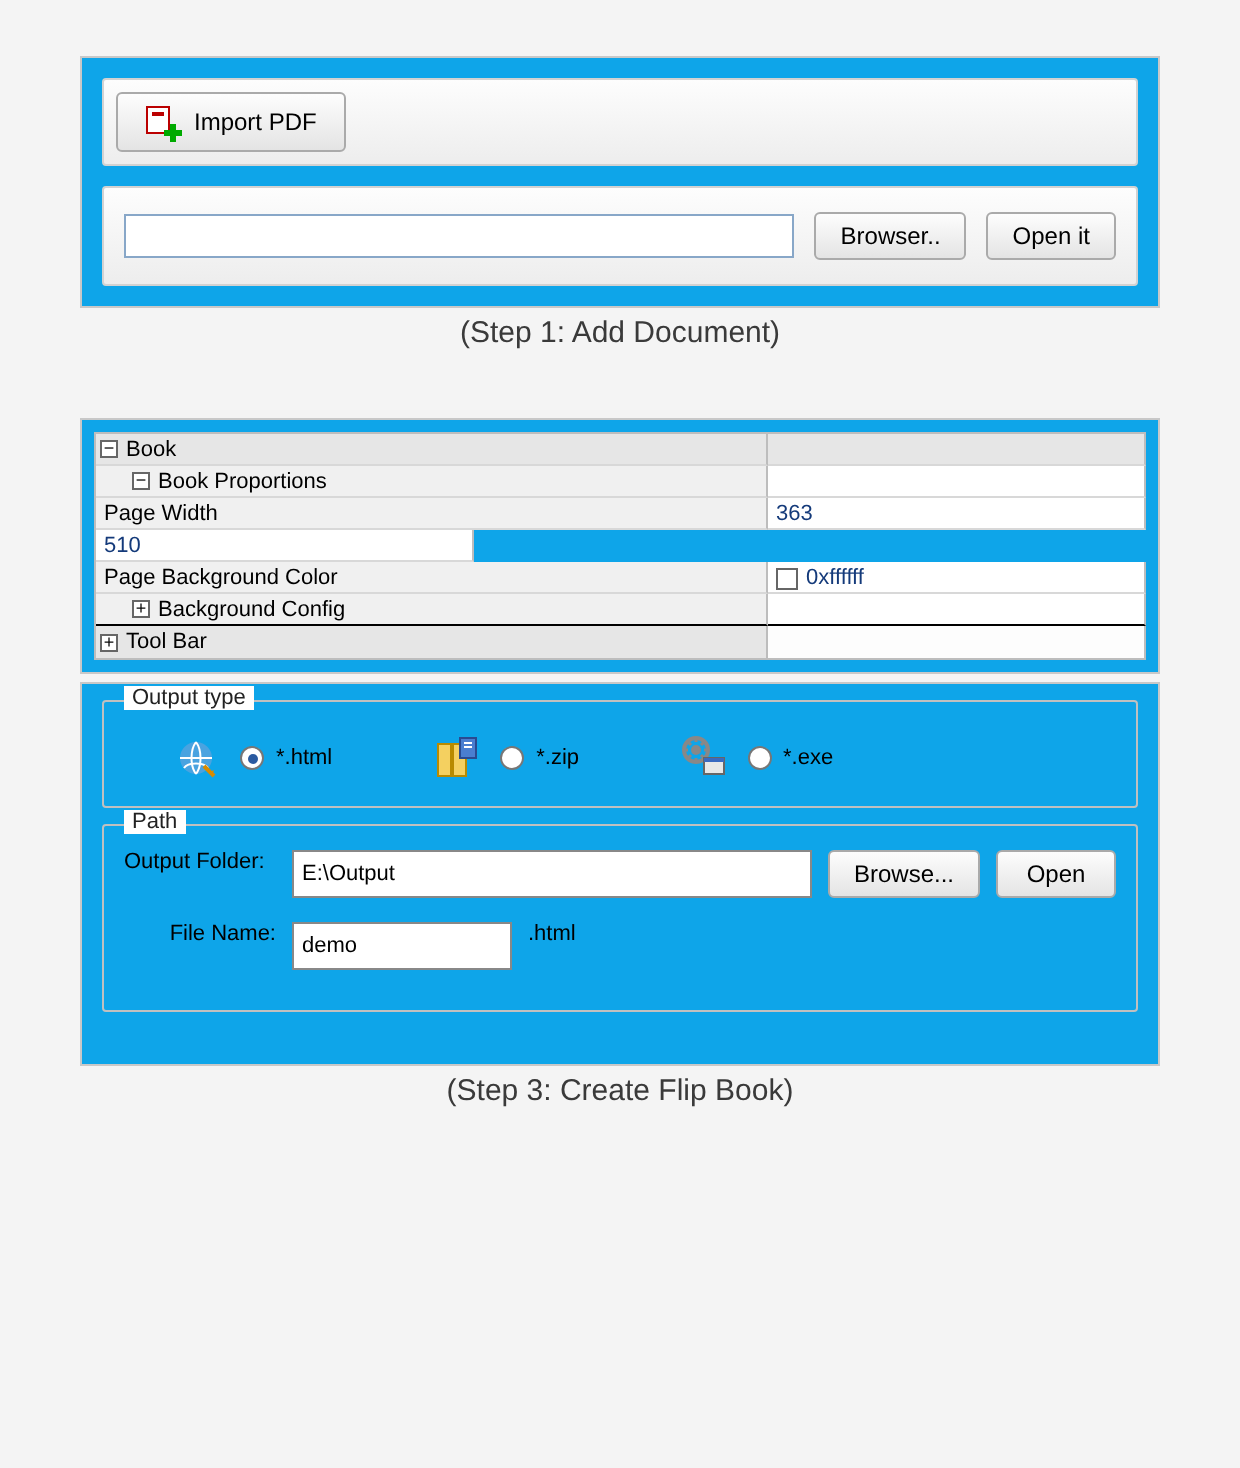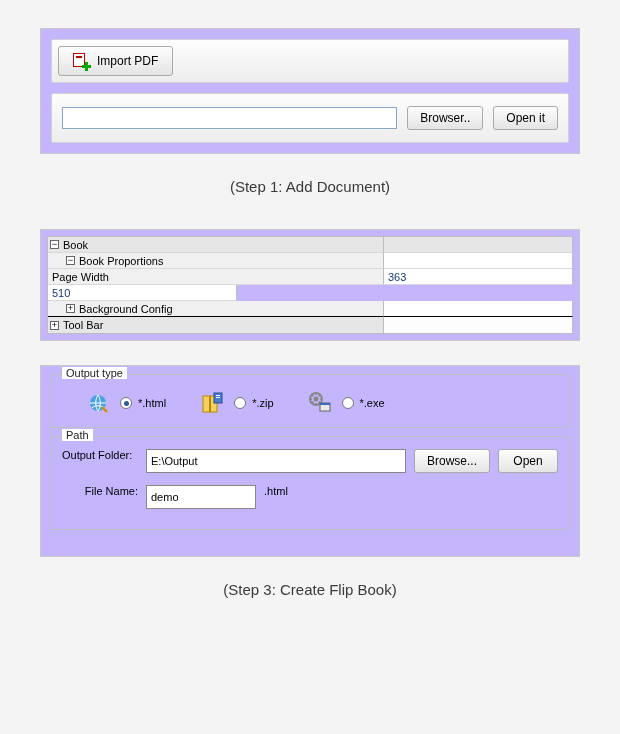--- a/index.html
+++ b/index.html
@@ -9,24 +9,24 @@
     background: #f4f4f4;
     font-family: Tahoma, Arial, sans-serif;
     font-size: 12px;
     color: #000;
     width: 620px;
   }
   .wrap {
     padding: 28px 40px 30px 40px;
   }
   .panel {
-    background: #c4b5fd;
+    background: #0ea5e9;
     border: 1px solid #c8c8c8;
     padding: 10px;
-    margin-bottom: 24px;
+    margin-bottom: 4px;
   }
   .caption {
     text-align: center;
     font-size: 15px;
     color: #3a3a3a;
     margin: 4px 0 34px 0;
     font-family: "Segoe UI", Arial, sans-serif;
   }
 
   
@@ -132,21 +132,21 @@
     border-radius:2px;
     padding:10px 10px 10px 10px;
     margin:4px 0 8px 0;
     position:relative;
   }
   .legend {
     position:absolute;top:-8px;left:10px;background:#fff;
     padding:0 4px;font-size:11px;color:#222;
   }
   .types {
-    display:flex; gap:34px; padding:6px 4px 2px 24px; align-items:center;
+    display:flex; gap:50px; padding:6px 4px 2px 24px; align-items:center;
   }
   .typeopt { display:flex; align-items:center; gap:6px; font-size:11px; }
   .radio {
     width:12px;height:12px;border:1px solid #777;border-radius:50%;
     display:inline-flex;align-items:center;justify-content:center;background:#fff;
     flex-shrink:0;
   }
   .radio.sel:after{content:"";width:5px;height:5px;border-radius:50%;background:#2a5aa0;}
   .ticon { width:24px;height:24px; flex-shrink:0; margin-right:4px; }
   .pathrow {
@@ -200,20 +200,26 @@
           <span>Book Proportions</span>
         </div>
         <div class="gcell gcol2"></div>
       </div>
       <div class="gridrow">
         <div class="gcell gcol1 indent2">Page Width</div>
         <div class="gcell gcol2 valcol">363</div>
       </div>
       <div class="gridrow">
         <div class="gcell gcol2 valcol">510</div>
+      </div>
+      <div class="gridrow">
+        <div class="gcell gcol1 indent2">Page Background Color</div>
+        <div class="gcell gcol2 valcol">
+          <span class="color-swatch"></span><span>0xffffff</span>
+        </div>
       </div>
       <div class="gridrow">
         <div class="gcell gcol1 indent1 sepline">
           <span class="tbox">+</span>
           <span>Background Config</span>
         </div>
         <div class="gcell gcol2 sepline"></div>
       </div>
       <div class="gridrow toolbar-row">
         <div class="gcell gcol1 indent0" style="border-bottom:none;">

